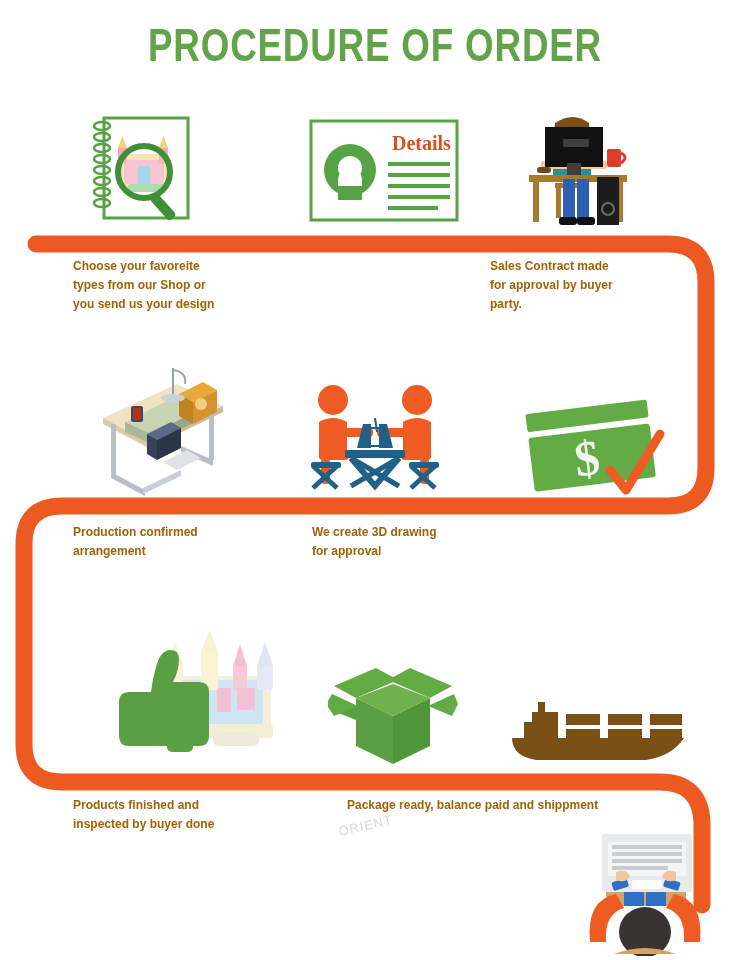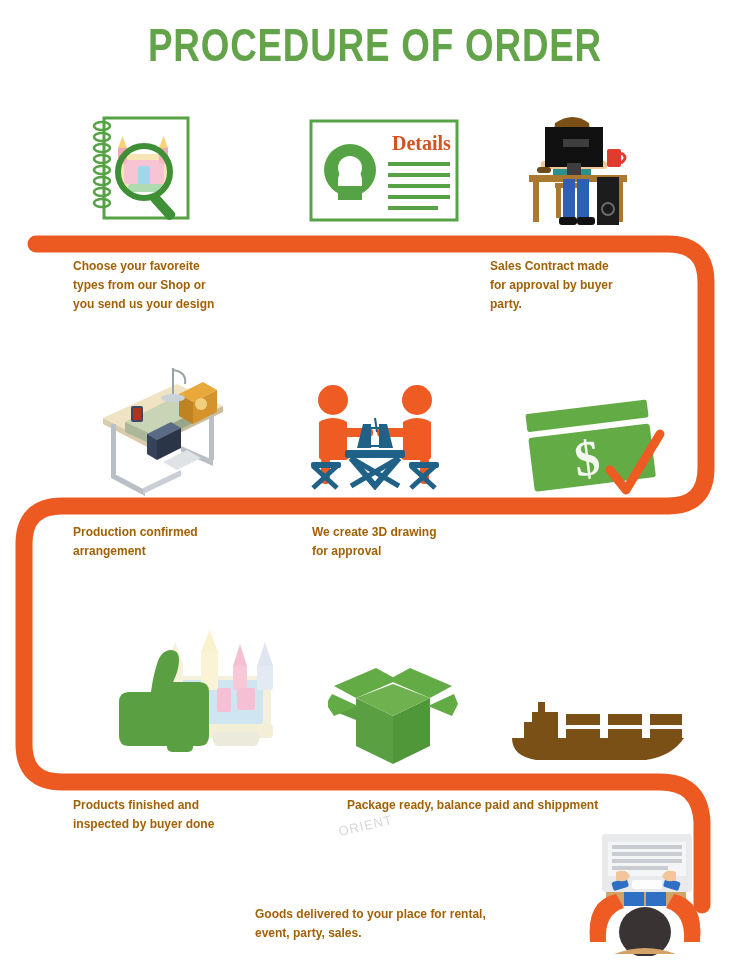--- a/index.html
+++ b/index.html
@@ -338,16 +338,14 @@
     <rect x="32" y="48" width="16" height="9" rx="2" fill="#2f6fc4" transform="rotate(-18 40 52)"></rect>
     <rect x="84" y="48" width="16" height="9" rx="2" fill="#2f6fc4" transform="rotate(18 92 52)"></rect>
     <path d="M 36 40 q 10 -4 14 4 q -4 8 -14 4 z" fill="#f2c59a"></path>
     <path d="M 96 40 q -10 -4 -14 4 q 4 8 14 4 z" fill="#f2c59a"></path>
 
     <ellipse cx="65" cy="100" rx="26" ry="25" fill="#3a3334"></ellipse>
 
     <path d="M 34 122 q 31 -12 62 0 z" fill="#d3a36a"></path>
   </svg>
 
-  <div class="cap" style="left:255px;top:905px;width:360px;">Goods delivered to your place for rental,
-event, party, sales.</div>
 
 </div>
 
 </body></html>

